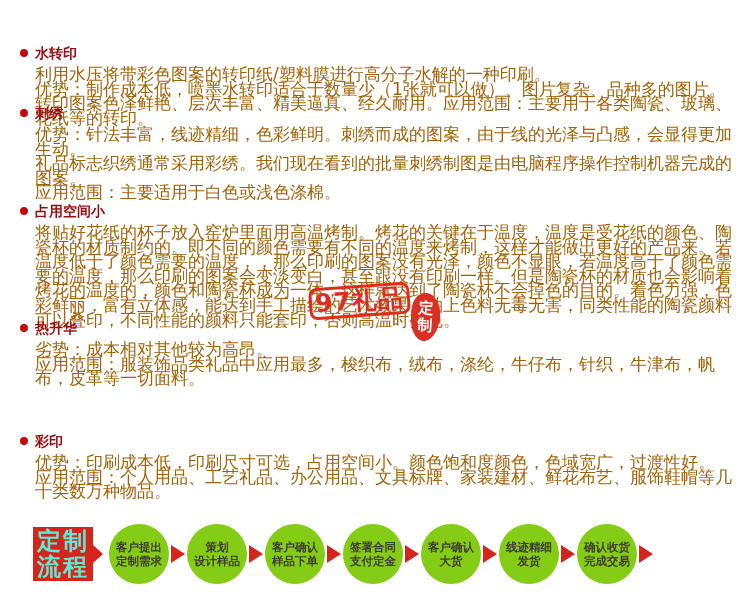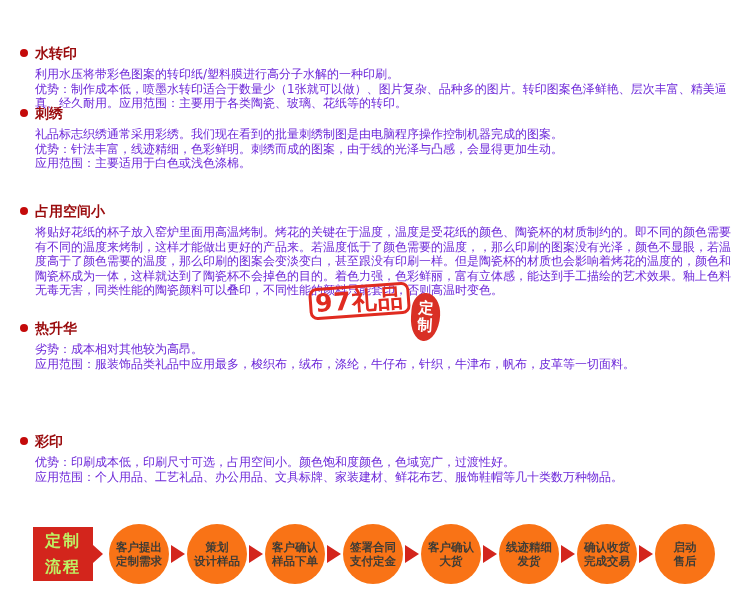--- a/index.html
+++ b/index.html
@@ -10,21 +10,21 @@
   }
   .section{position:absolute;left:20px;width:718px;}
   .sec-head{display:flex;align-items:center;gap:7px;margin:0 0 6px 0;}
   .bullet{
     width:8px;height:8px;border-radius:50%;
     background:#c40a0a;flex:0 0 auto;
   }
   .sec-title{
     color:#9a0b0d;font-size:14px;font-weight:bold;line-height:16px;
   }
-  .sec-body{margin-left:15px;color:#6d28d9;font-size:12px;line-height:14.6px;}
+  .sec-body{margin-left:15px;color:#a16207;font-size:17px;line-height:14.6px;}
   .sec-body p{margin:0;padding:0;word-break:break-all;}
 
   
   .wm-box{
     position:absolute;left:309px;top:285px;
     transform:rotate(-4deg);
     border:3px solid #e02b20;border-radius:8px;
     color:#e02b20;font-size:25px;font-weight:bold;
     line-height:26px;padding:0 3px;letter-spacing:1px;
     background:transparent;z-index:5;
@@ -34,33 +34,33 @@
     background:#d93025;color:#ffffff;
     border-radius:46% 54% 52% 48% / 38% 46% 56% 50%;
     display:flex;flex-direction:column;align-items:center;justify-content:center;
     font-size:15px;line-height:17px;font-weight:bold;
     transform:rotate(4deg);z-index:6;
   }
 
   
   .flow{position:absolute;left:33px;top:524px;display:flex;align-items:center;}
   .flow-label{
-    width:60px;height:54px;background:#d3251c;color:#bef264;
-    font-size:16px;font-weight:bold;line-height:26px;letter-spacing:2px;
+    width:60px;height:54px;background:#d3251c;color:#5eead4;
+    font-size:24px;font-weight:bold;line-height:26px;letter-spacing:2px;
     display:flex;flex-direction:column;align-items:center;justify-content:center;
     position:relative;margin-right:16px;flex:0 0 auto;
   }
   .flow-label:after{
     content:"";position:absolute;right:-10px;top:50%;margin-top:-9px;
     width:0;height:0;border-left:10px solid #d3251c;
     border-top:9px solid transparent;border-bottom:9px solid transparent;
   }
   .flow-steps{display:flex;align-items:center;}
   .step-circle{
-    width:60px;height:60px;border-radius:50%;background:#f97316;
+    width:60px;height:60px;border-radius:50%;background:#84cc16;
     display:flex;flex-direction:column;align-items:center;justify-content:center;
     color:#3f3c36;font-size:11.5px;font-weight:bold;line-height:14px;
     text-align:center;flex:0 0 auto;
   }
   .flow-arrow{
     width:0;height:0;flex:0 0 auto;margin:0 2px;
     border-left:14px solid #d3251c;
     border-top:9px solid transparent;border-bottom:9px solid transparent;
   }
 </style>
@@ -77,22 +77,22 @@
     <p>优势：制作成本低，喷墨水转印适合于数量少（1张就可以做）、图片复杂、品种多的图片。转印图案色泽鲜艳、层次丰富、精美逼真、经久耐用。应用范围：主要用于各类陶瓷、玻璃、花纸等的转印。</p>
   </div>
 </div>
 
 <div class="section" style="top:105px;">
   <div class="sec-head">
     <span class="bullet"></span>
     <span class="sec-title">刺绣</span>
   </div>
   <div class="sec-body">
+    <p>优势：针法丰富，线迹精细，色彩鲜明。刺绣而成的图案，由于线的光泽与凸感，会显得更加生动。</p>
     <p>礼品标志织绣通常采用彩绣。我们现在看到的批量刺绣制图是由电脑程序操作控制机器完成的图案。</p>
-    <p>优势：针法丰富，线迹精细，色彩鲜明。刺绣而成的图案，由于线的光泽与凸感，会显得更加生动。</p>
     <p>应用范围：主要适用于白色或浅色涤棉。</p>
   </div>
 </div>
 
 <div class="section" style="top:203px;">
   <div class="sec-head">
     <span class="bullet"></span>
     <span class="sec-title">占用空间小</span>
   </div>
   <div class="sec-body">
@@ -162,18 +162,14 @@
     <div class="step-circle">
       <span>线迹精细</span>
       <span>发货</span>
     </div>
     <div class="flow-arrow"></div>
     <div class="step-circle">
       <span>确认收货</span>
       <span>完成交易</span>
     </div>
     <div class="flow-arrow"></div>
-    <div class="step-circle">
-      <span>启动</span>
-      <span>售后</span>
-    </div>
   </div>
 </div>
 
 </body></html>

